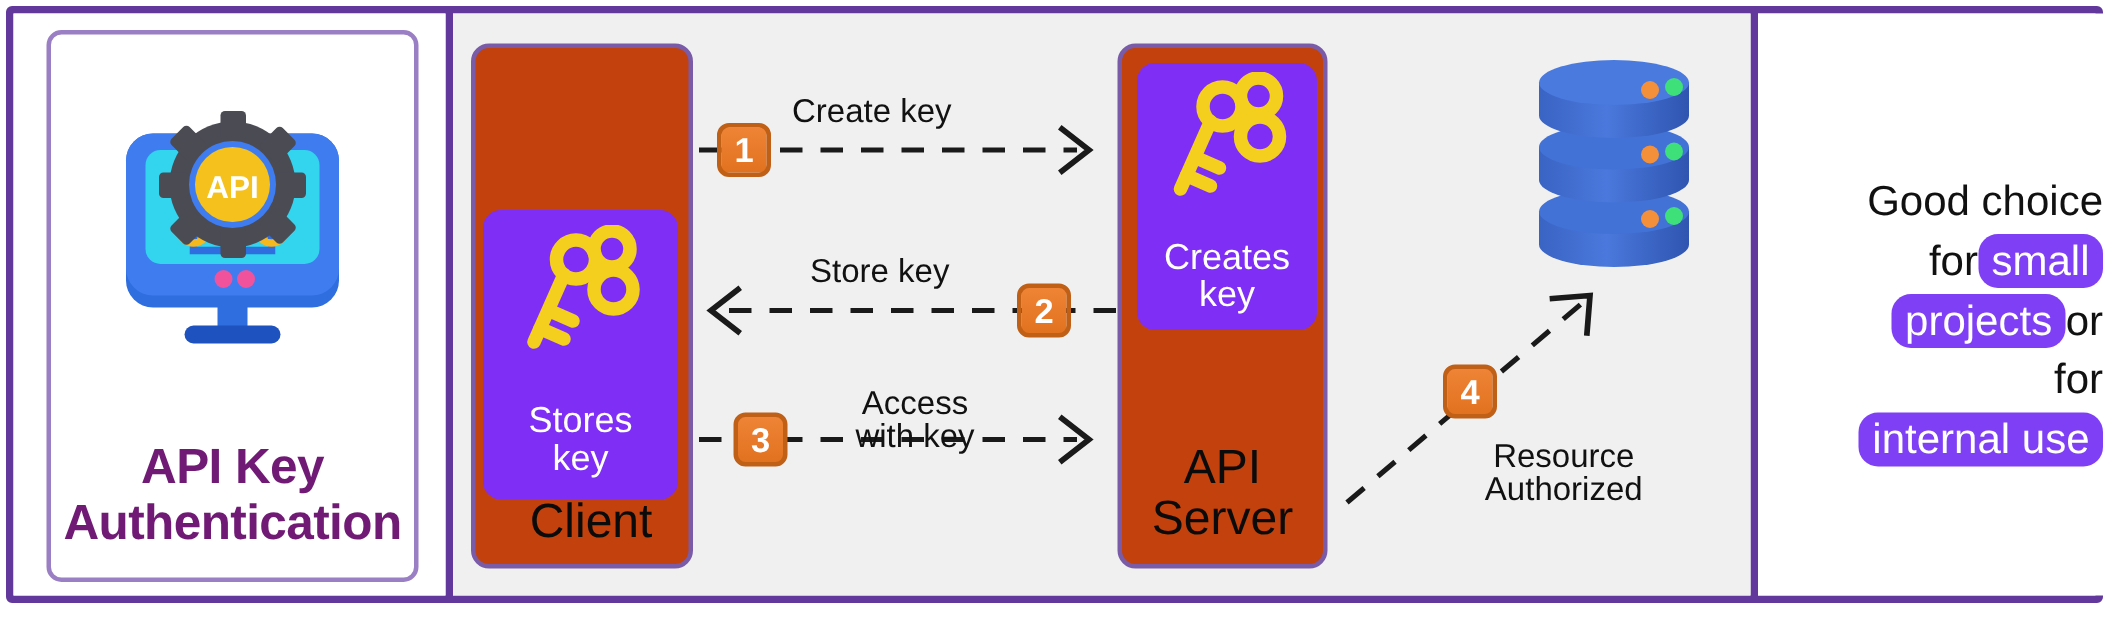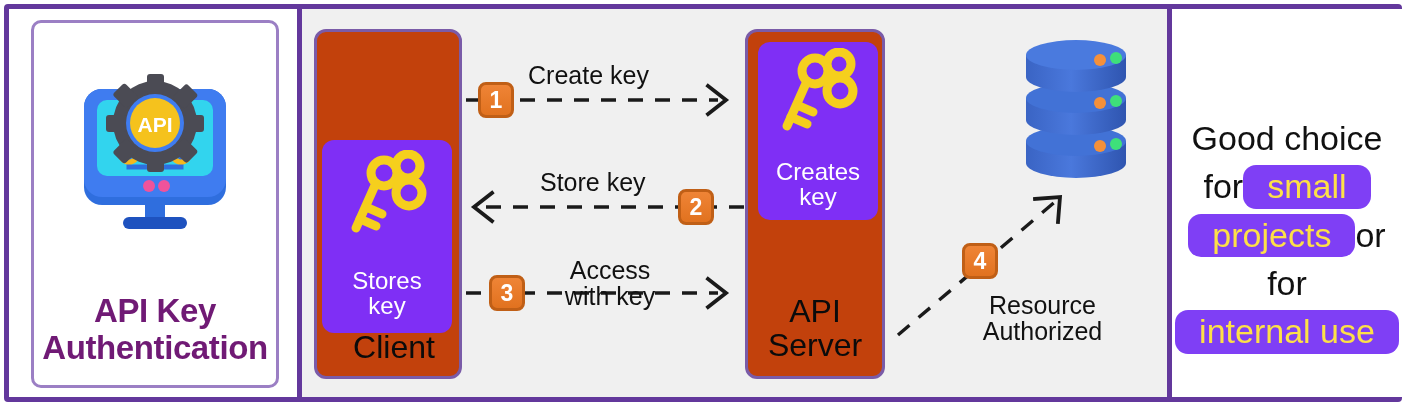--- a/index.html
+++ b/index.html
@@ -119,45 +119,45 @@
     line-height:30px;text-align:center;
   }
   #badge-1{left:478px;top:82px;}
   #badge-2{left:678px;top:189px;}
   #badge-3{left:489px;top:275px;}
   #badge-4{left:962px;top:243px;}
 
   
   .arrow-label{
     position:absolute;
-    font-size:25px;color:#111111;
+    font-size:22px;color:#111111;
     line-height:1.02;
     text-align:center;
     white-space:nowrap;
   }
   #label-1{left:528px;top:63px;}
   #label-2{left:540px;top:170px;}
   #label-3{left:550px;top:258px;white-space:normal;width:120px;}
   #label-4{left:955px;top:293px;white-space:normal;width:175px;}
 
   
   #db-icon{position:absolute;left:1022px;top:38px;width:108px;height:160px;}
 
   
   #right-text{
     position:absolute;left:0;right:0;top:105px;
-    text-align:center;
-    font-size:34px;color:#111111;
+    text-align:right;
+    font-size:28px;color:#111111;
     line-height:1.42;
   }
   .hl{
     background:#7f3ff5;
-    color:#fde047;
+    color:#ffffff;
     border-radius:13px;
-    padding:1px 24px;
+    padding:1px 9px;
     display:inline-block;
     line-height:1.22;
   }
 </style>
 </head>
 <body>
 
 <div id="canvas">
 
   <div class="outer-frame"></div>

